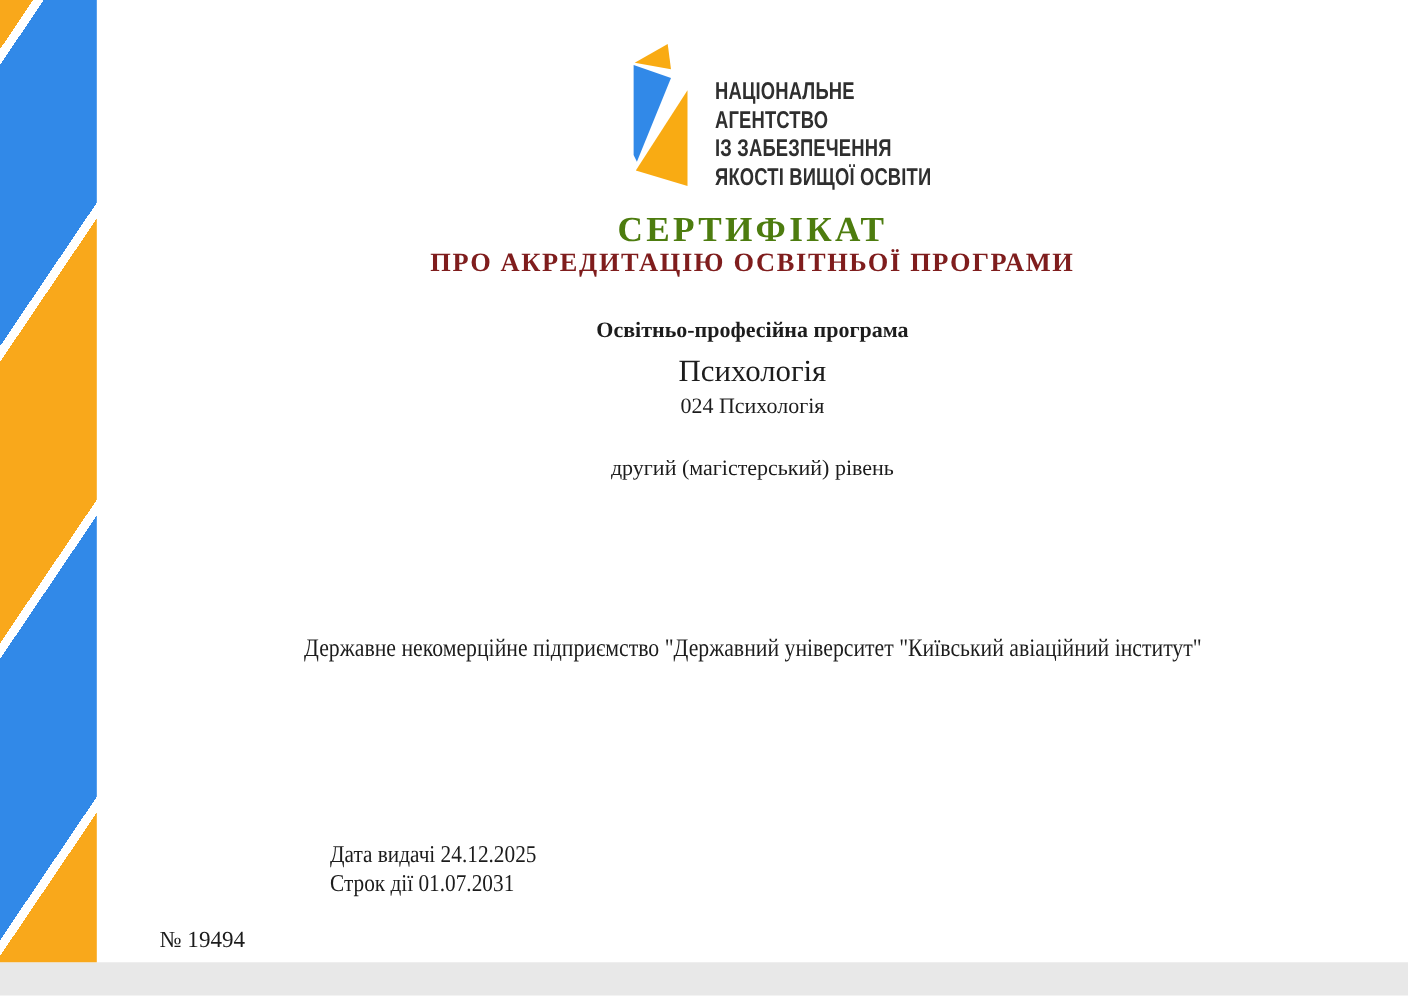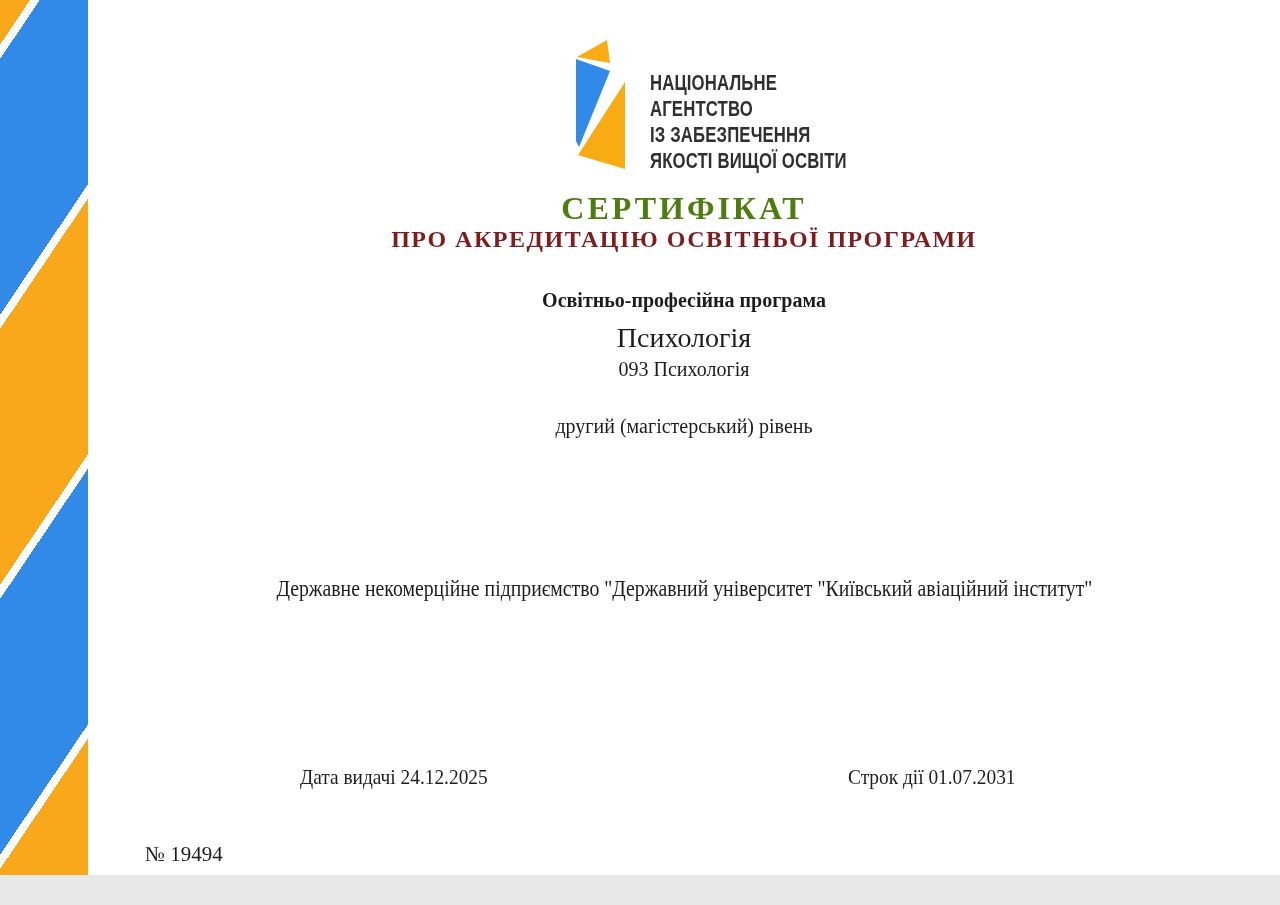--- a/index.html
+++ b/index.html
@@ -98,20 +98,21 @@
   .inst2 { top: 615px; font-size: 23px; }
   .dates-row {
     position: absolute;
     left: 0; width: 100%;
     top: 764px;
     box-sizing: border-box;
     padding: 0 242px 0 212px;
     display: flex;
     justify-content: space-between;
     font-size: 22px;
+    flex-direction: column;
   }
   .dates-row .date-item > span {
     display: inline-block;
     transform: scaleX(0.88);
     transform-origin: left top;
     white-space: nowrap;
   }
   .cert-number {
     position: absolute;
     left: 57px; 
@@ -144,21 +145,21 @@
     </div>
 
     <h1 class="cert-title">СЕРТИФІКАТ</h1>
 
     <h2 class="cert-subtitle">ПРО АКРЕДИТАЦІЮ ОСВІТНЬОЇ ПРОГРАМИ</h2>
 
     <p class="center-line program-type">Освітньо-професійна програма</p>
 
     <p class="center-line program-name">Психологія</p>
 
-    <p class="center-line specialty">093 Психологія</p>
+    <p class="center-line specialty">024 Психологія</p>
 
     <p class="center-line level">другий (магістерський) рівень</p>
 
     <p class="center-line condensed inst1">
       <span>Державне некомерційне підприємство "Державний університет "Київський авіаційний інститут"</span>
     </p>
 
 
     <div class="dates-row">
       <div class="date-item">

